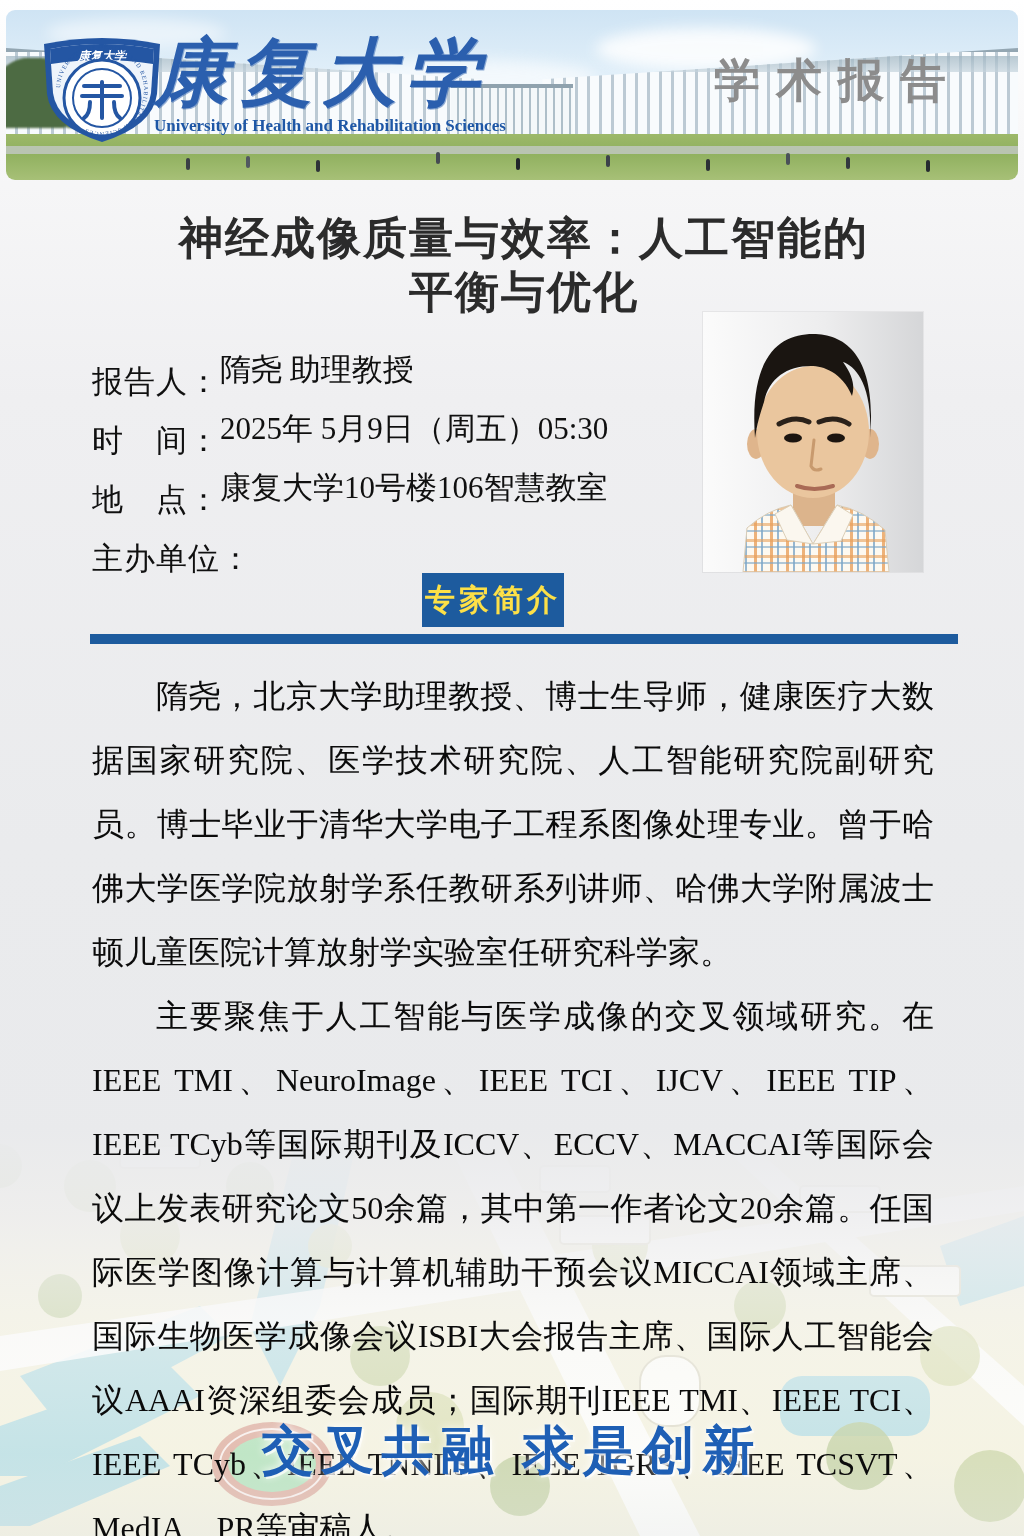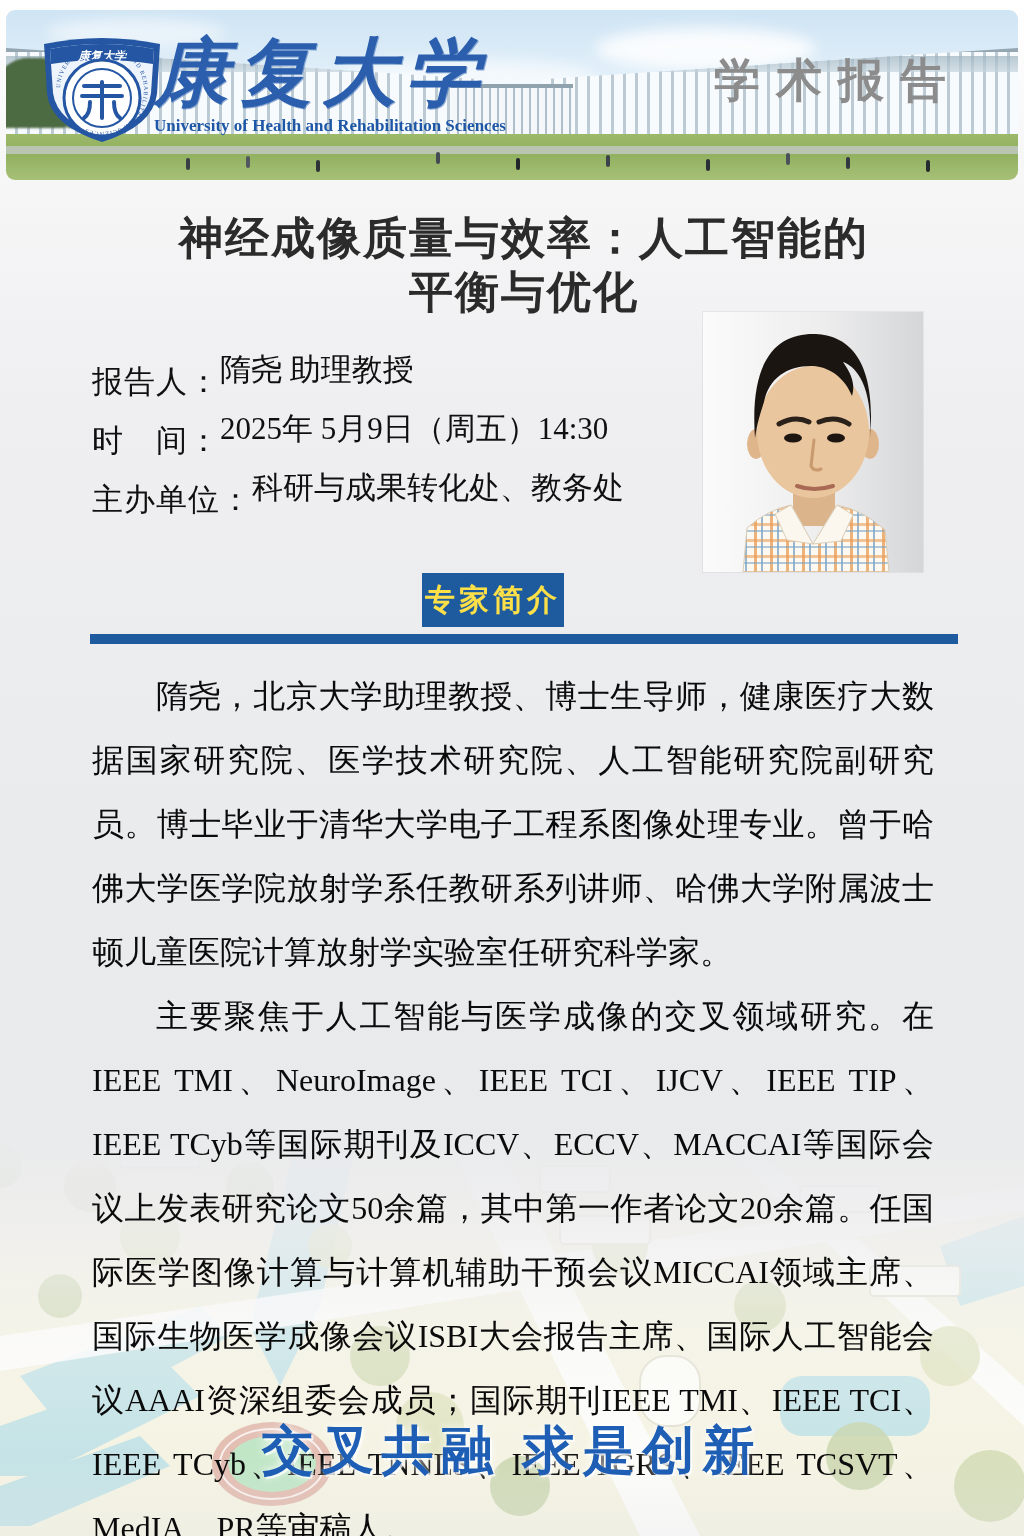--- a/index.html
+++ b/index.html
@@ -114,25 +114,28 @@
     <div>平衡与优化</div>
   </div>
 
   <div class="info">
     <div class="info-row">
       <span class="info-label">报告人：</span>
       <span class="info-value">隋尧 助理教授</span>
     </div>
     <div class="info-row">
       <span class="info-label">时　间：</span>
-      <span class="info-value">2025年 5月9日（周五）14:30</span>
+      <span class="info-value">2025年 5月9日（周五）05:30</span>
+    </div>
+    <div class="info-row">
+      <span class="info-label">地　点：</span>
+      <span class="info-value">康复大学10号楼106智慧教室</span>
     </div>
     <div class="info-row">
       <span class="info-label">主办单位：</span>
-      <span class="info-value">科研与成果转化处、教务处</span>
     </div>
   </div>
 
   <svg class="photo" width="220" height="260" viewBox="0 0 220 260">
     <defs>
       <linearGradient id="pbg" x1="0" y1="0" x2="1" y2="0">
         <stop offset="0" stop-color="#fbfbfb"></stop>
           <stop offset="0.55" stop-color="#ededee"></stop>
           <stop offset="1" stop-color="#d5d6d8"></stop>
       </linearGradient>

